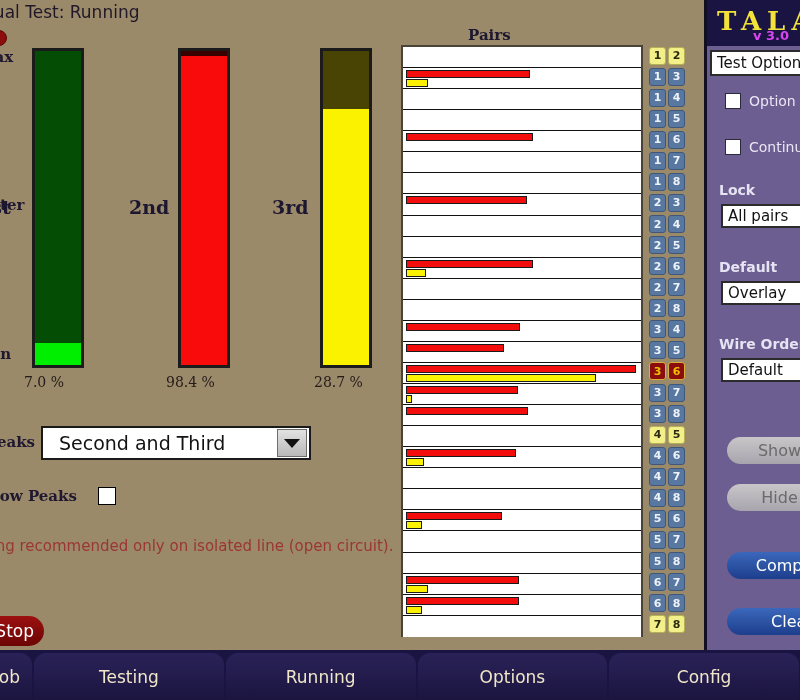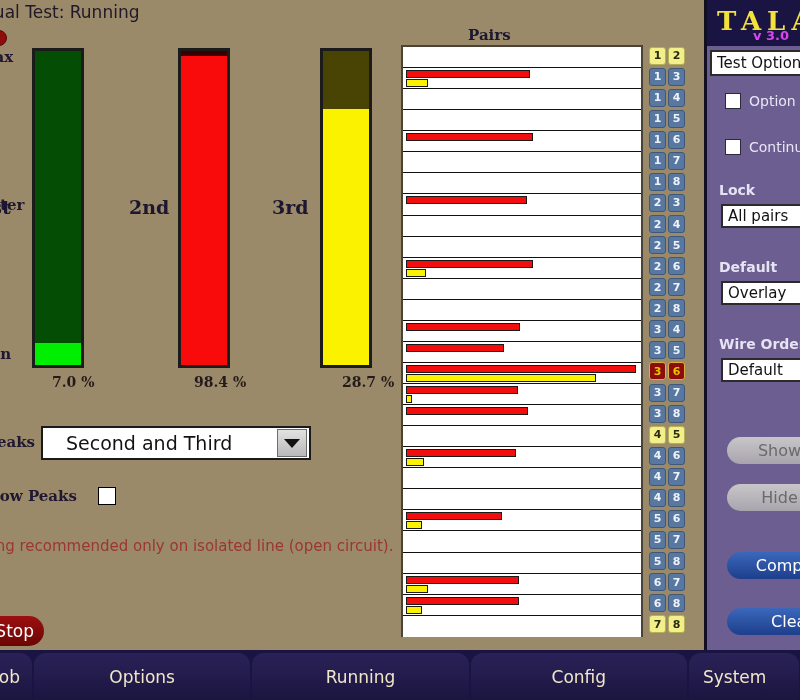--- a/index.html
+++ b/index.html
@@ -41,22 +41,22 @@
     border: 3px solid #1b1b1b; background: #ffffff;
     display: flex; flex-direction: column; justify-content: flex-end;
   }
   .meter .track { position: absolute; inset: 0; }
   .meter .fill { position: absolute; left: 0; right: 0; bottom: 0; }
   .meter-label {
     position: absolute; font-size: 19px; font-weight: bold;
     color: #1d1630; font-family: "DejaVu Serif", serif;
   }
   .meter-pct {
-    position: absolute; font-size: 14px; font-weight: bold;
-    color: #241a1a; font-family: "DejaVu Serif", serif; white-space: nowrap; margin-left: 28px;
+    position: absolute; font-size: 14px; font-weight: normal;
+    color: #241a1a; font-family: "DejaVu Serif", serif; white-space: nowrap;
   }
 
   #m1 { left: 32px; top: 48px; }
   #m2 { left: 178px; top: 48px; }
   #m3 { left: 320px; top: 48px; }
 
   #m1-lbl { left: -22px; top: 196px; }
   #m2-lbl { left: 129px; top: 196px; }
   #m3-lbl { left: 272px; top: 196px; }
 
@@ -70,21 +70,21 @@
     font-size: 15px; font-weight: bold; color: #201830;
     font-family: "DejaVu Serif", serif;
   }
   #peaks-select {
     position: absolute; left: 41px; top: 426px;
     width: 270px; height: 34px;
     background: #ffffff; border: 2px solid #1a1a1a;
     display: flex; align-items: center;
   }
   #peaks-select .val {
-    flex: 1; padding-left: 23px; font-size: 19px; color: #121212;
+    flex: 1; padding-left: 16px; font-size: 19px; color: #121212;
     font-family: "DejaVu Sans", sans-serif; white-space: nowrap; overflow: hidden;
   }
   #peaks-select .arrow {
     width: 30px; height: 28px; margin-right: 2px;
     background: linear-gradient(#e2e2e2,#b9b9b9);
     border: 1px solid #6d6d6d;
     display: flex; align-items: center; justify-content: center;
   }
   #peaks-select .arrow i {
     display: block; width: 0; height: 0;
@@ -499,19 +499,19 @@
     <div class="sb-field" id="f-wire">Default</div>
 
     <div class="sb-btn disabled" id="b-show">Show All</div>
     <div class="sb-btn disabled" id="b-hide">Hide All</div>
     <div class="sb-btn primary" id="b-compare">Compare</div>
     <div class="sb-btn primary" id="b-clear">Clear</div>
   </div>
 
   <div id="nav">
       <div class="nav-btn" id="nav-first">Job</div>
+      <div class="nav-btn">Testing</div>
+      <div class="nav-btn">Running</div>
       <div class="nav-btn">Options</div>
-      <div class="nav-btn">Running</div>
       <div class="nav-btn">Config</div>
-      <div class="nav-btn" id="nav-last">System</div>
     </div>
 
 </div>
 
 </body></html>

